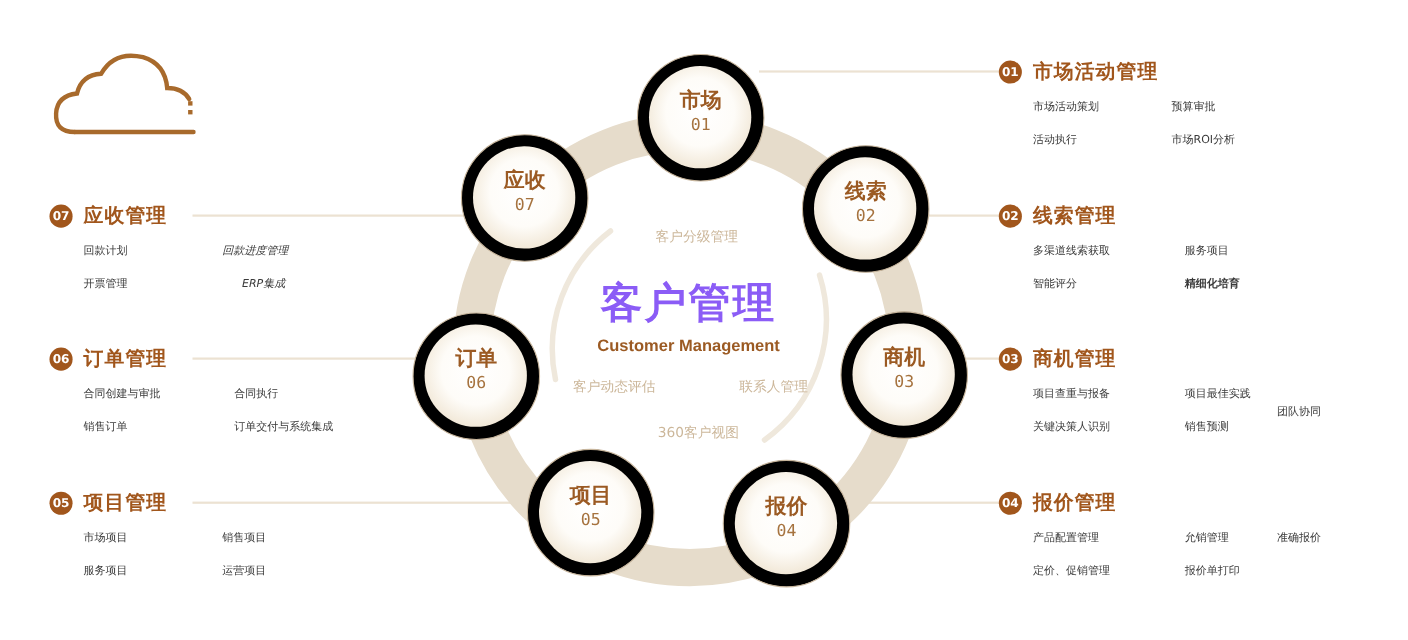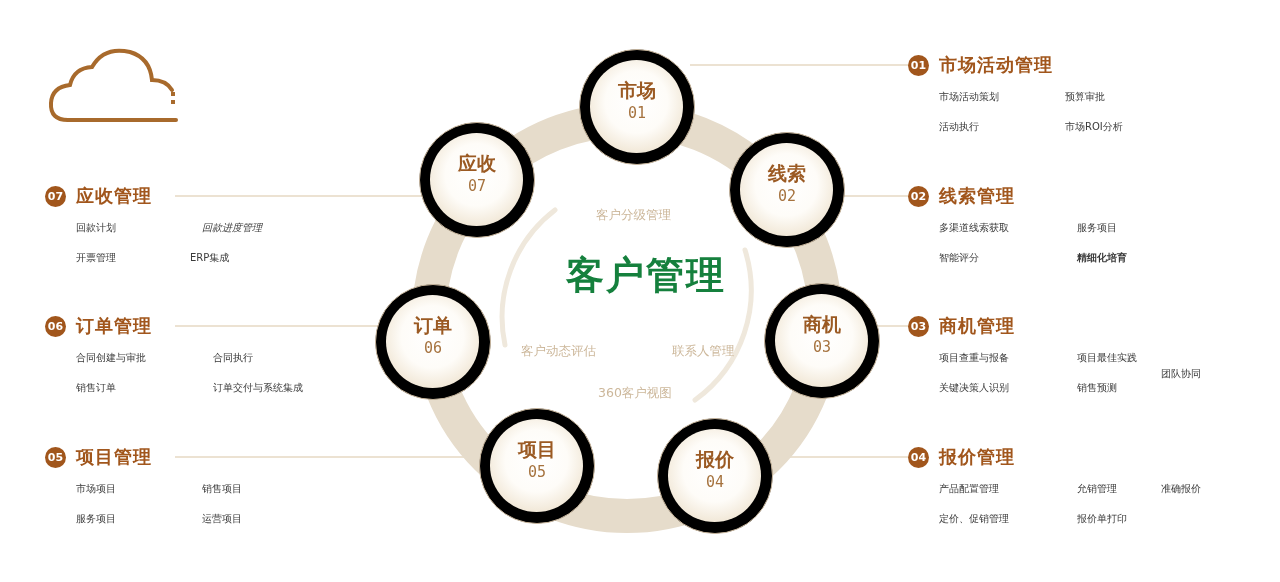--- a/index.html
+++ b/index.html
@@ -10,21 +10,21 @@
   #logo svg{position:absolute;left:0;top:0;}
   .logo-cn{position:absolute;left:22px;top:33px;font-size:33px;font-weight:bold;color:#a86a2c;letter-spacing:1px;}
   .logo-en{position:absolute;left:154px;top:24px;font-size:50px;font-weight:bold;color:#a86a2c;font-family:"Liberation Sans",sans-serif;letter-spacing:1px;}
   
   #diagram{left:0;top:0;width:1280px;height:582px;}
   .node{position:absolute;width:116px;height:116px;border-radius:50%;background:#000000;border:1.5px solid #c7b59c;box-sizing:border-box;}
   .node .inner{position:absolute;left:10px;top:10px;width:93px;height:93px;border-radius:50%;
     background:radial-gradient(circle at 50% 45%, #ffffff 0%, #fefcf8 45%, #efe4d1 80%, #dfcfb4 100%);}
   .node .nlabel{position:absolute;left:0;width:100%;top:28px;text-align:center;font-size:19px;font-weight:bold;color:#9b5a23;}
   .node .nnum{position:absolute;left:0;width:100%;top:54px;text-align:center;font-size:15px;color:#a6733f;font-family:"DejaVu Sans Mono",monospace;}
-  .center-title{position:absolute;left:526px;top:250px;width:200px;text-align:right;font-size:38px;font-weight:bold;color:#15803d;letter-spacing:2px;}
+  .center-title{position:absolute;left:526px;top:250px;width:200px;text-align:center;font-size:38px;font-weight:bold;color:#8b5cf6;letter-spacing:2px;}
   .center-sub{position:absolute;left:520px;top:306px;width:212px;text-align:center;font-size:15px;color:#9b5a23;font-weight:bold;font-family:"Liberation Sans",sans-serif;}
   .center-tag{position:absolute;font-size:12.5px;color:#ccb79a;white-space:nowrap;}
   
   .section{position:absolute;}
   .sec-head{display:flex;align-items:center;height:26px;}
   .badge{width:21px;height:21px;border-radius:50%;background:#a1561c;color:#fff;font-size:11px;font-weight:bold;display:flex;align-items:center;justify-content:center;margin-right:10px;}
   .sec-title{font-size:18px;font-weight:bold;color:#a1561c;white-space:nowrap;letter-spacing:1px;}
   .items{position:relative;margin-left:31px;margin-top:4px;}
   .item{position:absolute;font-size:10px;color:#3a3a3a;white-space:nowrap;}
   .connector{position:absolute;height:2px;background:#ece2d2;}
@@ -51,20 +51,21 @@
   <div class="connector" style="left:175px;top:325px;width:205px;"></div>
   <div class="connector" style="left:175px;top:195px;width:250px;"></div>
 
   <svg class="abs" style="left:0;top:0;" width="1280" height="582">
     <circle cx="627" cy="318" r="198" fill="none" stroke="#e6dccb" stroke-width="34"></circle>
     <path d="M555 210 A135 135 0 0 0 505 345" fill="none" stroke="#efe8dc" stroke-width="5" stroke-linecap="round"></path>
     <path d="M745 250 A135 135 0 0 1 695 400" fill="none" stroke="#efe8dc" stroke-width="5" stroke-linecap="round"></path>
   </svg>
 
   <div class="center-title">客户管理</div>
+  <div class="center-sub">Customer Management</div>
   <div class="center-tag" style="left:596px;top:207px;">客户分级管理</div>
   <div class="center-tag" style="left:521px;top:343px;">客户动态评估</div>
   <div class="center-tag" style="left:672px;top:343px;">联系人管理</div>
   <div class="center-tag" style="left:598px;top:385px;">360客户视图</div>
 
   <div class="node" style="left:579px;top:49px;">
     <div class="inner"></div>
     <div class="nlabel">市场</div>
     <div class="nnum">01</div>
   </div>
@@ -156,21 +157,21 @@
 
 <div class="section" style="left:45px;top:183px;width:340px;">
   <div class="sec-head">
     <div class="badge">07</div>
     <div class="sec-title">应收管理</div>
   </div>
   <div class="items">
     <span class="item" style="left:0;top:8px;">回款计划</span>
     <span class="item" style="left:126px;top:8px;font-style:italic;">回款进度管理</span>
     <span class="item" style="left:0;top:38px;">开票管理</span>
-    <span class="item" style="left:114px;top:38px;">ERP集成</span>
+    <span class="item" style="left:144px;top:38px;font-style:italic;">ERP集成</span>
   </div>
 </div>
 
 <div class="section" style="left:45px;top:313px;width:340px;">
   <div class="sec-head">
     <div class="badge">06</div>
     <div class="sec-title">订单管理</div>
   </div>
   <div class="items">
     <span class="item" style="left:0;top:8px;">合同创建与审批</span>

